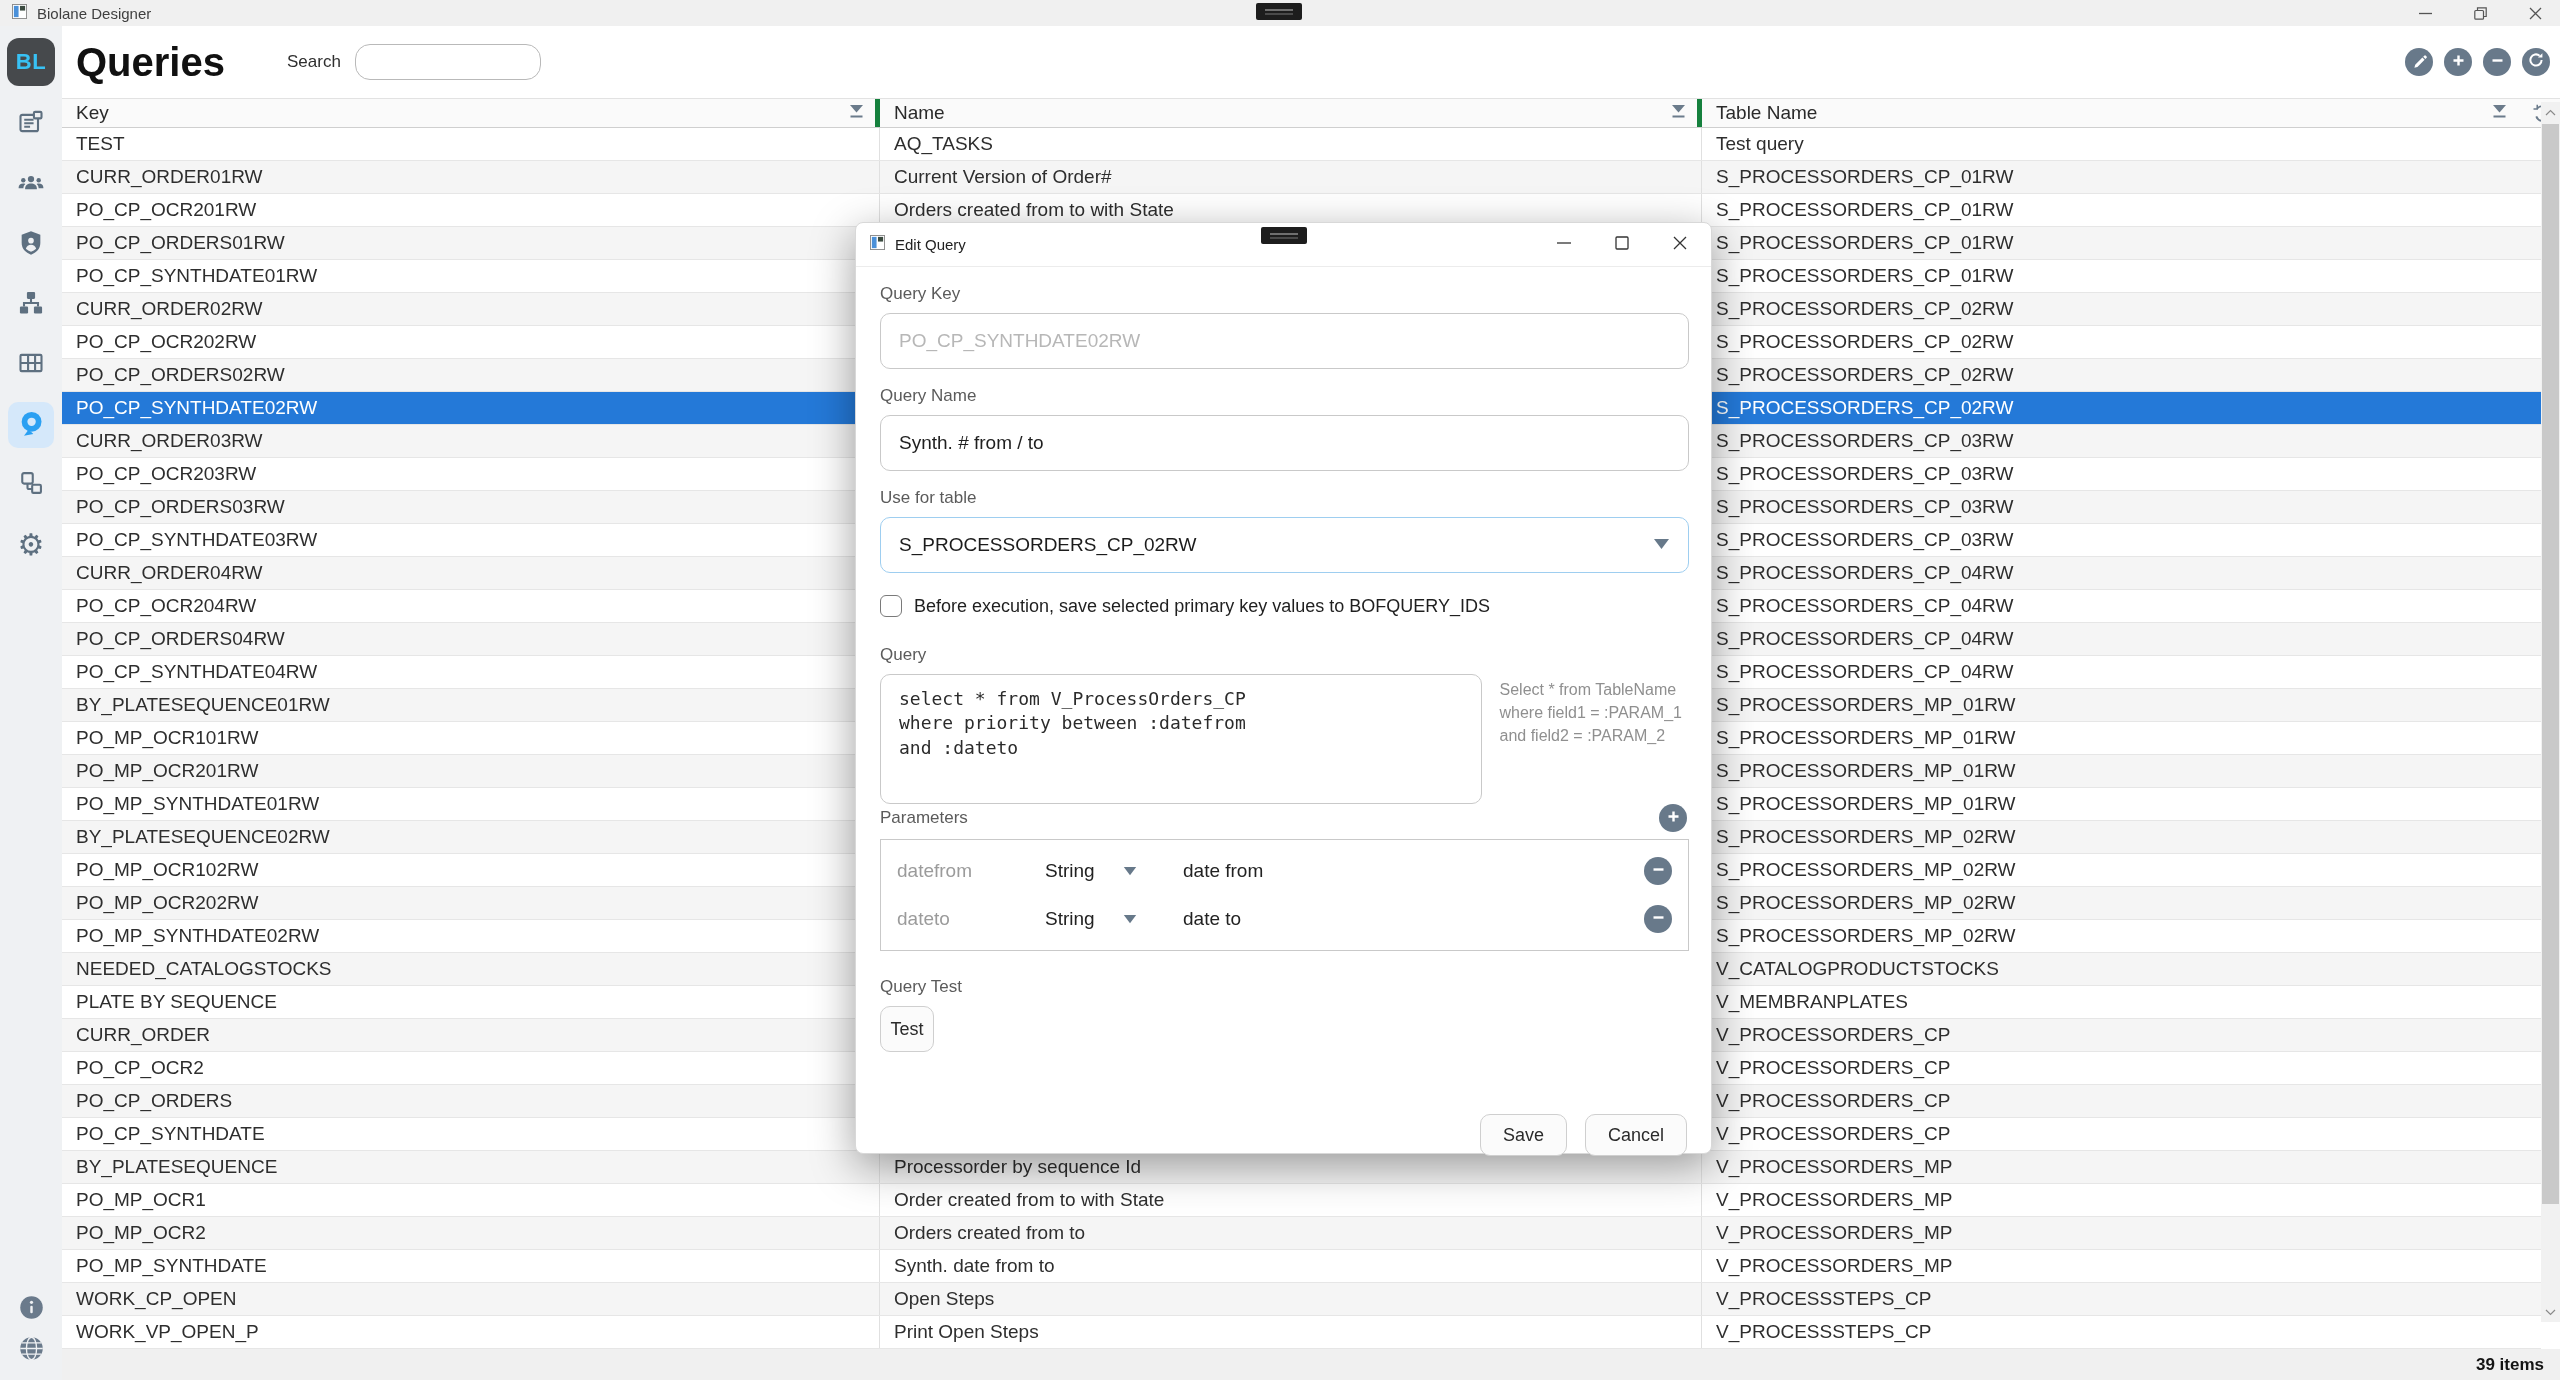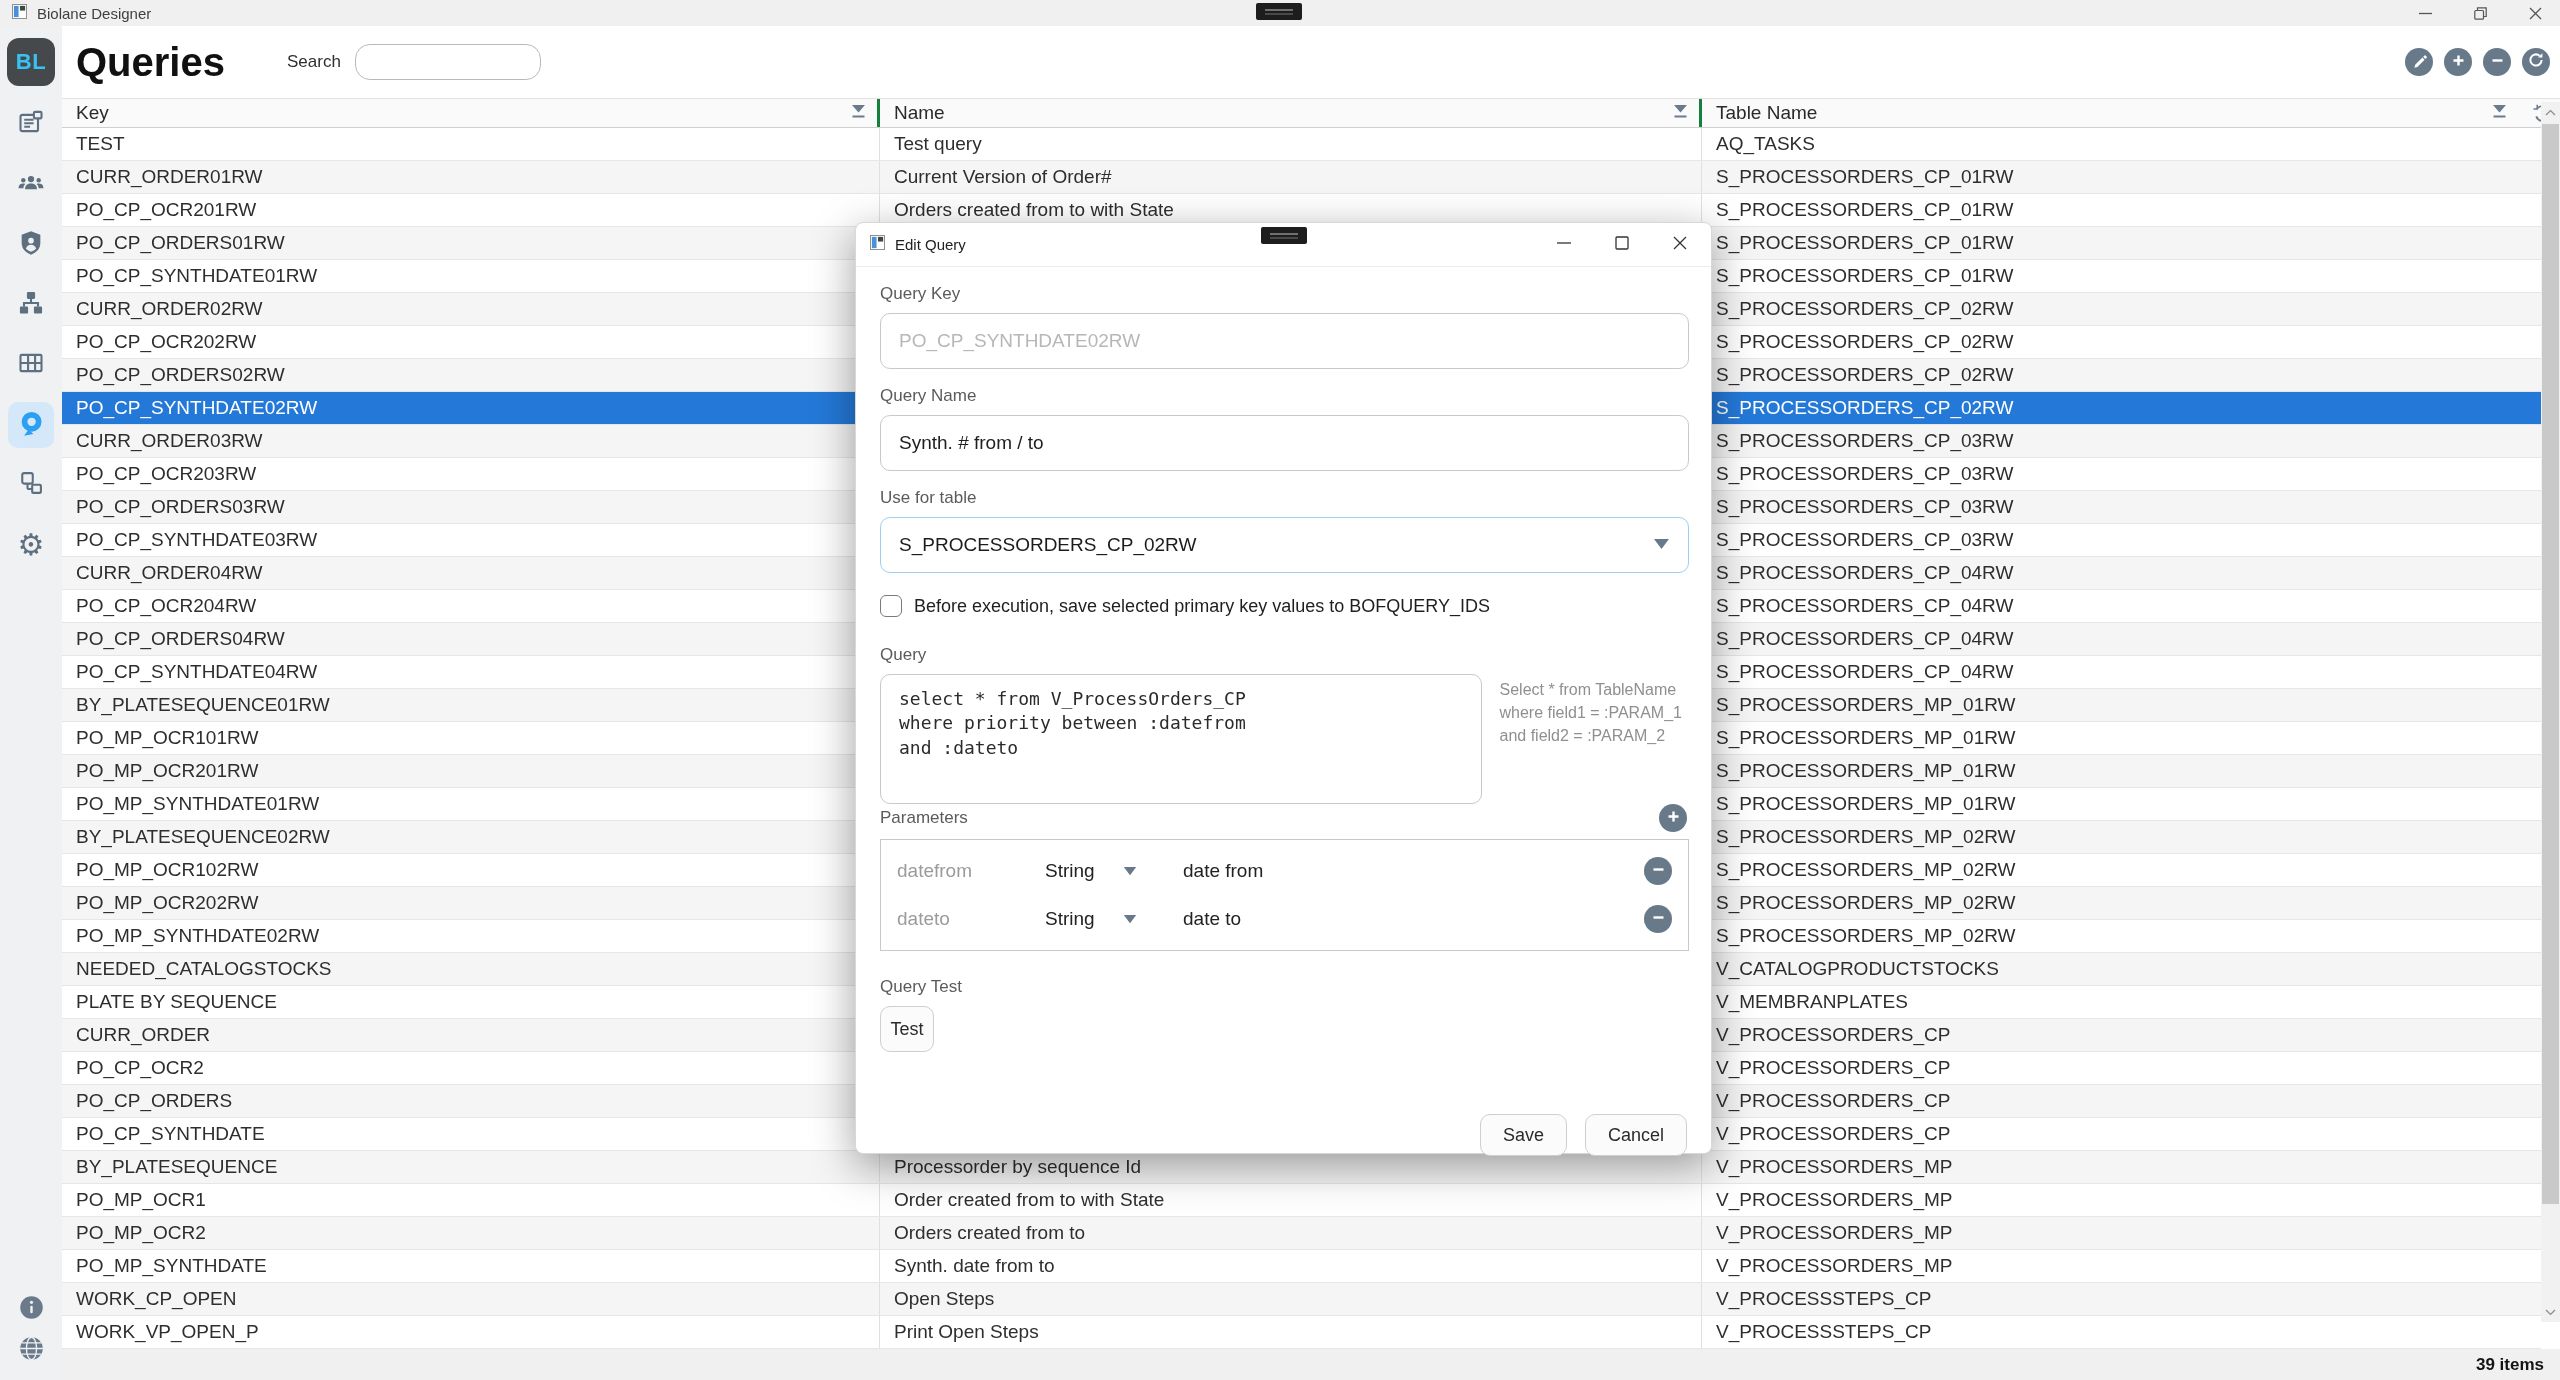--- a/index.html
+++ b/index.html
@@ -41,21 +41,21 @@
   .search-input { margin-left:14px; width:186px; height:36px; border:1px solid #b9b9b9; border-radius:15px;
                   font-size:17px; padding:0 14px; outline:none; background:#fff; }
   .toolbar { margin-left:auto; margin-right:10px; display:flex; gap:11px; }
   .circle-btn { width:28px; height:28px; border-radius:50%; background:#68798a; display:flex;
                 align-items:center; justify-content:center; cursor:pointer; }
 
   
   .thead { position:relative; height:30px; background:#fafafa; border-top:1px solid #e2e2e2;
            border-bottom:1px solid #cfcfcf; display:grid; grid-template-columns:818px 822px 1fr; }
   .th { display:flex; align-items:center; font-size:19px; color:#2a2a2a; padding-left:14px;
-        border-right:3px solid #15803d; position:relative; }
+        border-right:5px solid #15803d; position:relative; }
   .th:last-child { border-right:none; }
   .th .filter { margin-left:auto; margin-right:10px; }
   .th:last-child .filter { margin-right:52px; }
   .sync { position:absolute; right:6px; top:3px; }
   .tbody { margin-right:19px; }
   .row { height:33px; display:grid; grid-template-columns:818px 822px 1fr; border-bottom:1px solid #e6e6e6;
          background:#fff; cursor:default; }
   .row:nth-child(even) { background:#f5f5f5; }
   .cell { display:flex; align-items:center; padding-left:14px; font-size:19px; color:#2e2e2e;
           border-right:1px solid #e0e0e0; overflow:hidden; white-space:nowrap; }
@@ -283,22 +283,22 @@
               <path d="M5.5 15a7 7 0 0 0 12 2.2"></path>
               <path d="M6.5 2.8v4.4H2.6" stroke-width="1.6"></path>
               <path d="M17.5 21.2v-4.4h3.9" stroke-width="1.6"></path>
             </svg></span>
       </div>
     </div>
 
     <div class="tbody">
         <div class="row">
           <div class="cell">TEST</div>
+          <div class="cell">AQ_TASKS</div>
           <div class="cell">Test query</div>
-          <div class="cell">AQ_TASKS</div>
         </div>
         <div class="row">
           <div class="cell">CURR_ORDER01RW</div>
           <div class="cell">Current Version of Order#</div>
           <div class="cell">S_PROCESSORDERS_CP_01RW</div>
         </div>
         <div class="row">
           <div class="cell">PO_CP_OCR201RW</div>
           <div class="cell">Orders created from to with State</div>
           <div class="cell">S_PROCESSORDERS_CP_01RW</div>

